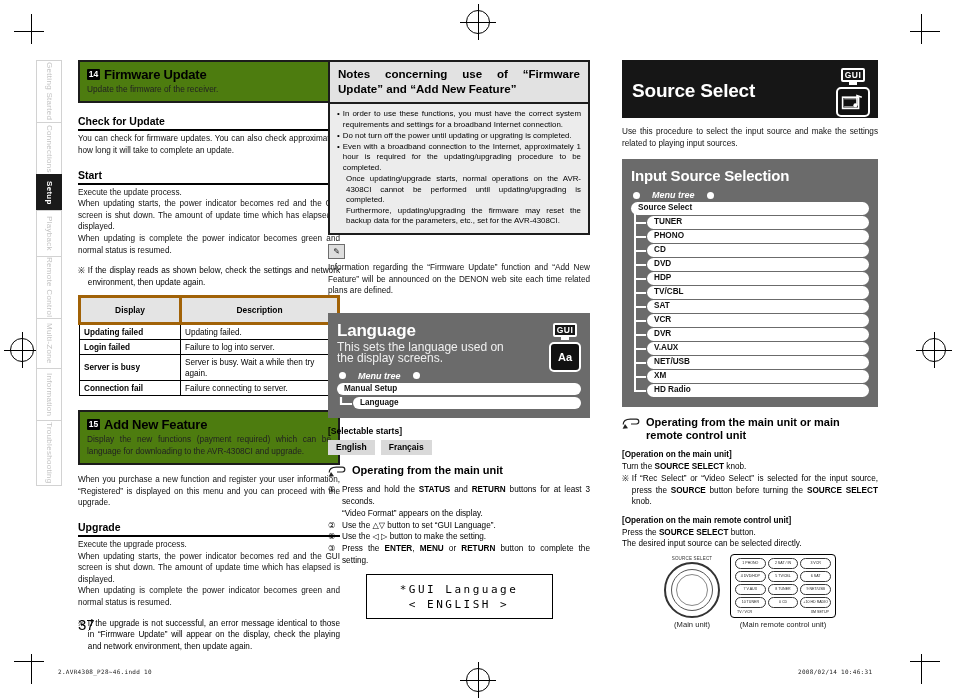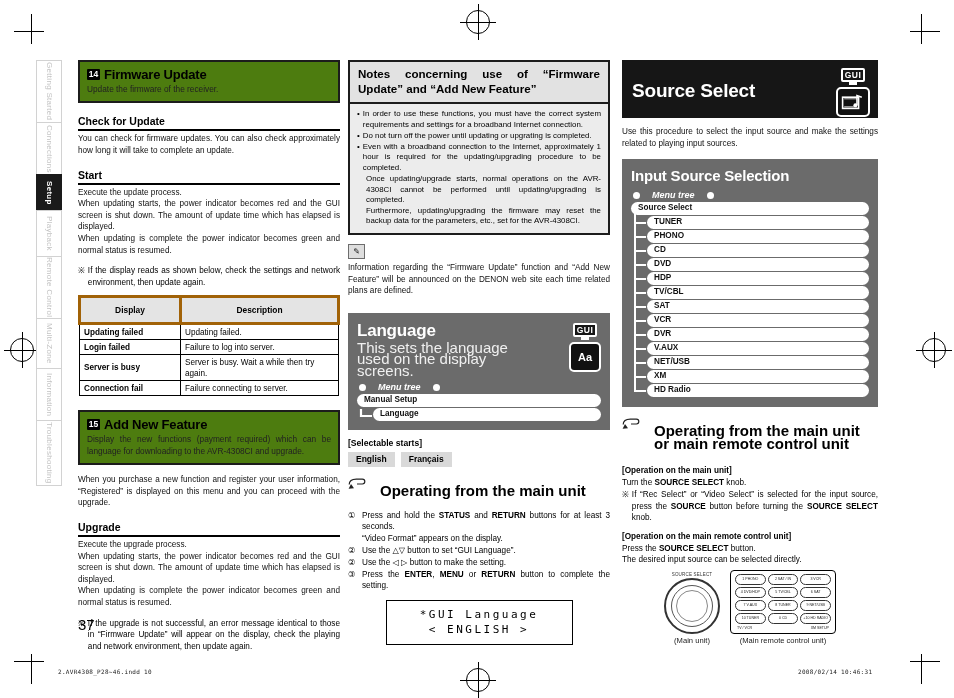--- a/index.html
+++ b/index.html
@@ -23,21 +23,21 @@
        display:flex;align-items:center;justify-content:center;}
   .tab:last-child{border-bottom:1px solid #d2d2d2;}
   .tab span{writing-mode:vertical-rl;font-size:8px;color:#c3c3c3;
             letter-spacing:.3px;white-space:nowrap;}
   .tab.active{background:#1a1a1a;border-color:#1a1a1a;}
   .tab.active span{color:#fff;font-weight:bold;}
 
   
   .col{position:absolute;top:60px;}
   .col1{left:78px;width:262px;}
-  .col2{left:348px;width:262px;}
+  .col2{left:328px;width:262px;}
   .col3{left:622px;width:256px;}
 
   
   .body-txt{font-size:8.2px;line-height:11.6px;text-align:justify;color:#111;}
   .body-txt p{margin:0;}
 
   
   .banner{border:2px solid #1c1c1c;background:#4d7c0f;padding:5px 7px 6px 7px;
           box-sizing:border-box;}
   .banner .ttl{display:flex;align-items:center;gap:4px;}
@@ -81,21 +81,21 @@
   
   .pencil{width:15px;height:13px;background:#dedede;border:1px solid #6d6d6d;
           display:flex;align-items:center;justify-content:center;
           font-size:8px;color:#222;transform:rotate(0deg);}
 
   
   .guibox{position:relative;background:#6b6b6b;color:#fff;box-sizing:border-box;}
   .guibox.black{background:#161616;}
   .gui-title{font-size:17px;font-weight:bold;margin:0;letter-spacing:-0.2px;}
   .gui-title.lg{font-size:19px;}
-  .gui-sub{font-size:15px;line-height:11.5px;margin:1px 0 0 0;color:#f0f0f0;}
+  .gui-sub{font-size:12px;line-height:11.5px;margin:1px 0 0 0;color:#f0f0f0;}
 
   .gui-badge{position:absolute;right:8px;top:6px;width:34px;text-align:center;}
   .gui-word{display:inline-block;border:2px solid #fff;border-radius:2px;
             font-size:8.5px;font-weight:bold;letter-spacing:.5px;
             padding:0 2px;line-height:10px;background:#161616;color:#fff;}
   .gui-word-wrap{position:relative;}
   .gui-word-wrap:after{content:"";position:absolute;left:50%;bottom:-4px;
             width:8px;height:3px;background:#fff;margin-left:-4px;}
   .gui-ico{margin:5px auto 0 auto;width:28px;height:26px;border:2px solid #fff;
            border-radius:5px;background:#111;position:relative;
@@ -114,21 +114,21 @@
 
   
   .sel-h{font-size:8.6px;font-weight:bold;margin:8px 0 4px 0;}
   .chips{display:flex;gap:6px;}
   .chip{background:#d9d9d9;font-size:8.5px;font-weight:bold;padding:2px 8px;
         line-height:11px;}
 
   
   .ophead{display:flex;align-items:flex-start;gap:6px;margin-top:9px;}
   .hand{flex:0 0 auto;width:18px;height:14px;position:relative;margin-top:1px;}
-  .ophead h3{margin:8px;font-size:15px;font-weight:bold;line-height:13px;}
+  .ophead h3{margin:0;font-size:11px;font-weight:bold;line-height:13px;}
 
   .steps{margin:5px 0 0 0;padding:0;list-style:none;font-size:8.2px;
          line-height:11.4px;}
   .steps li{display:flex;gap:3px;margin-bottom:0.5px;}
   .steps li .n{flex:0 0 11px;}
   .steps li .tx{text-align:justify;flex:1;}
   .steps .plain{margin-left:14px;}
   b.k{font-weight:bold;}
 
   

